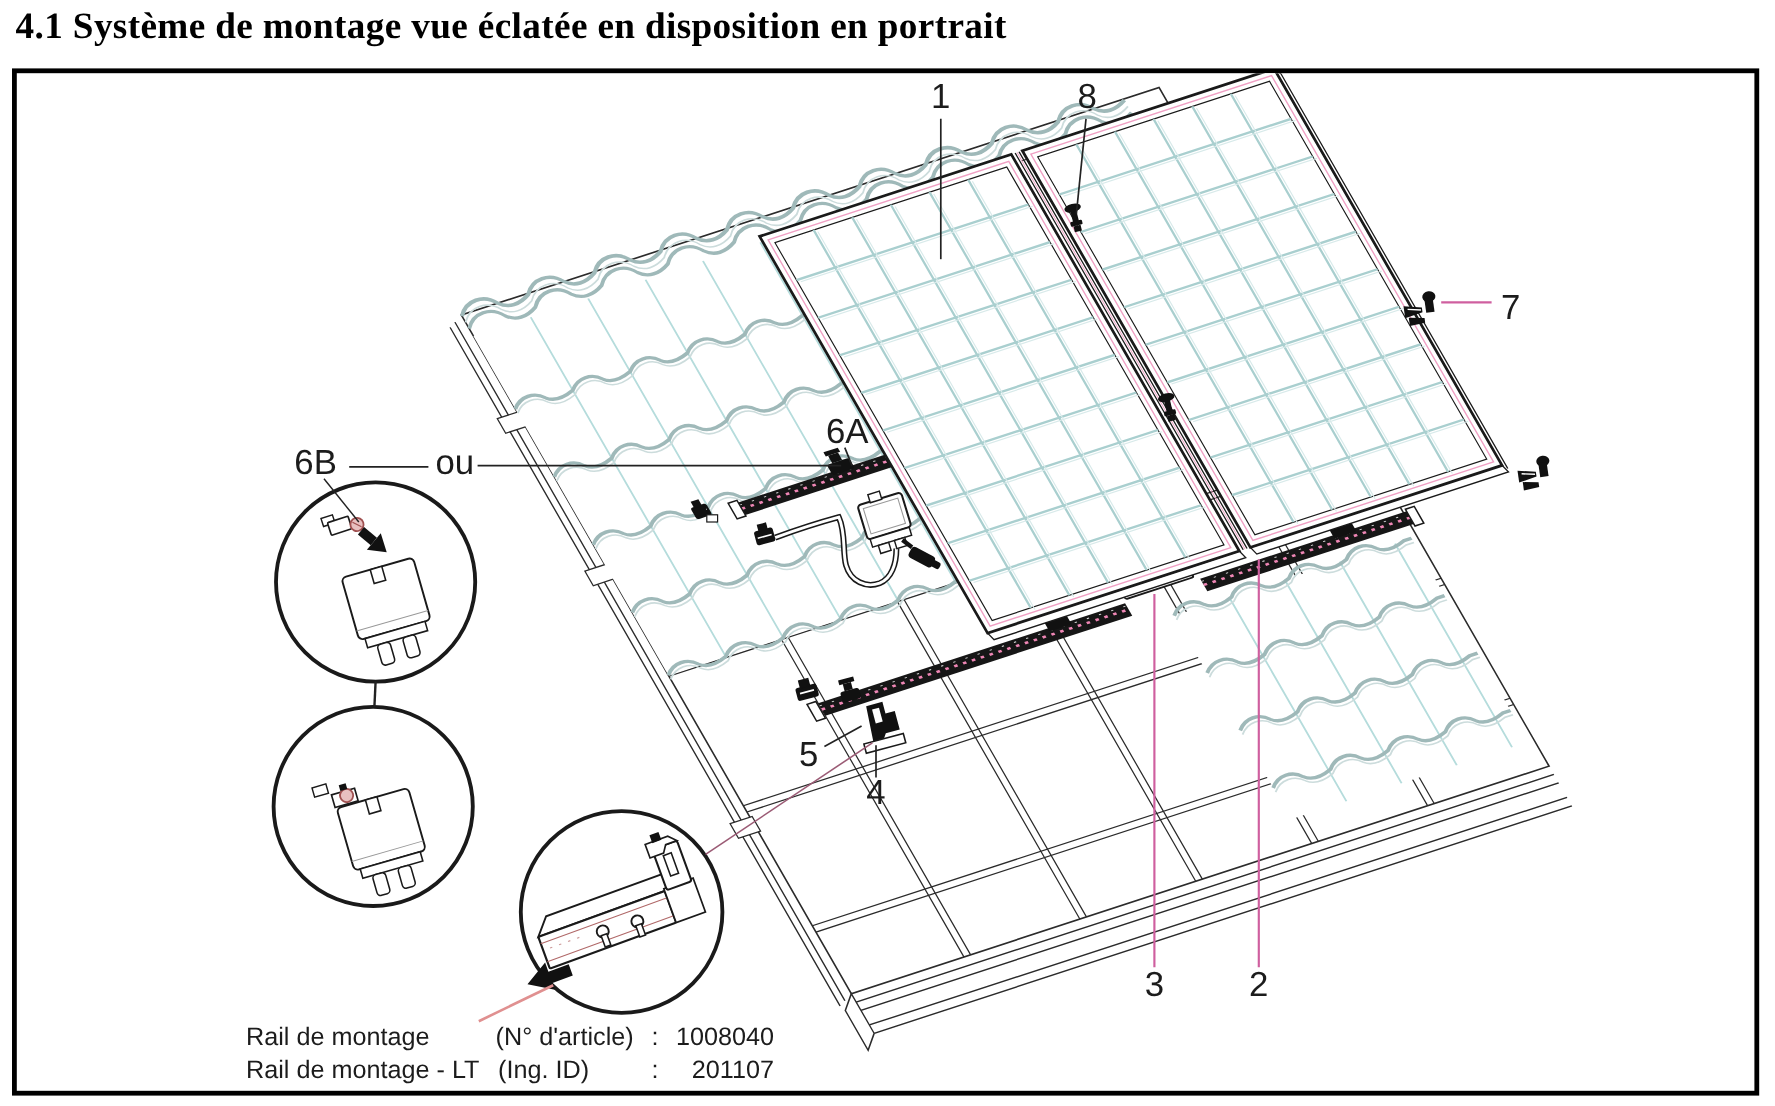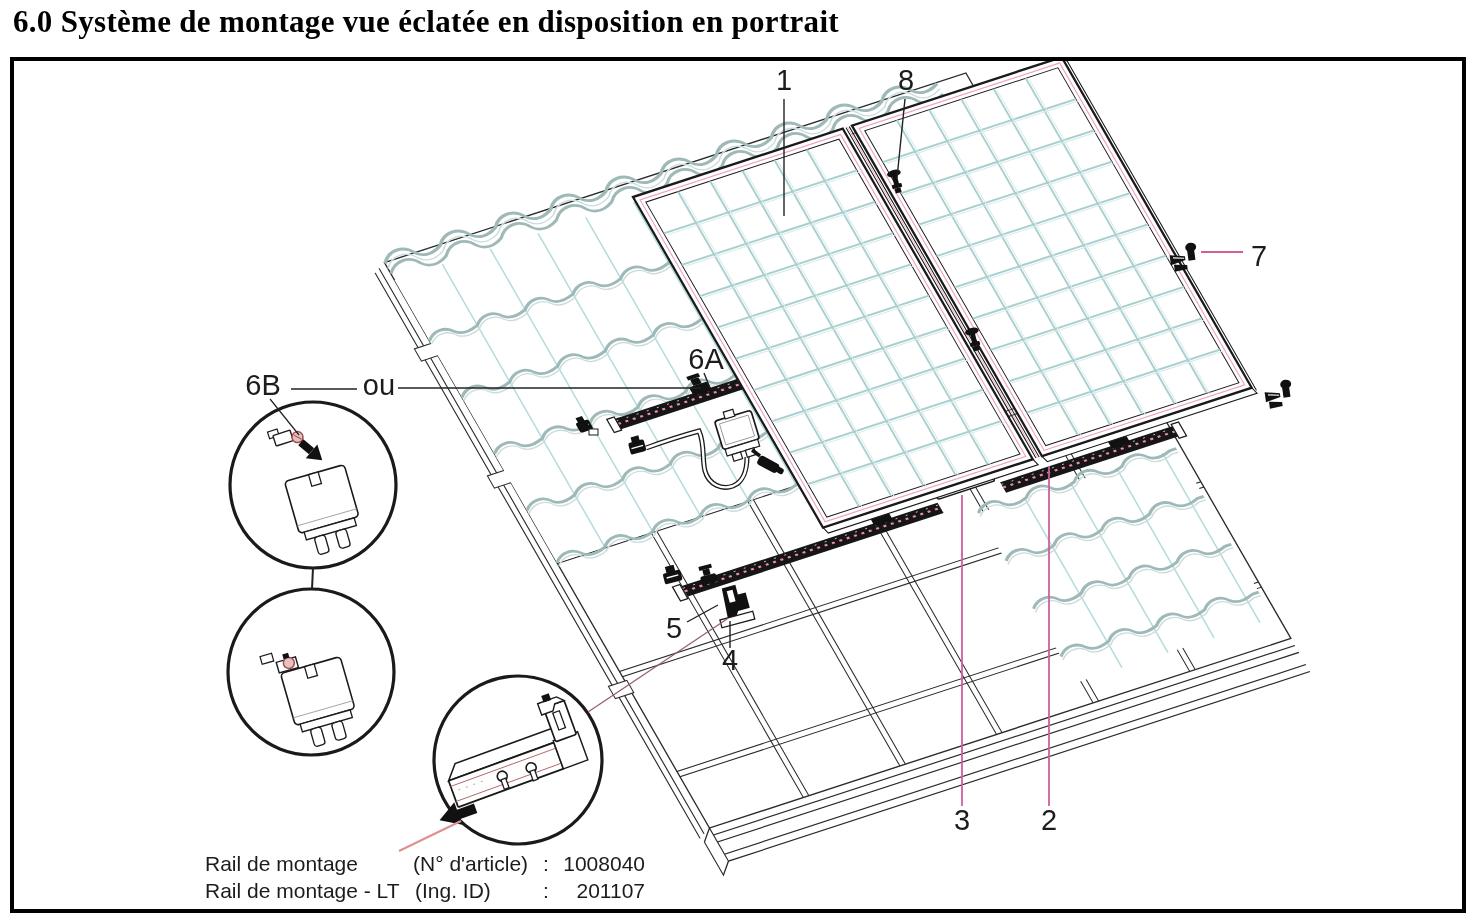--- a/index.html
+++ b/index.html
@@ -11,21 +11,21 @@
   .frame{position:absolute;left:10px;top:57px;width:1456px;height:856px;
        border:4px solid #000;box-sizing:border-box;background:#fff;}
   .frame svg{position:absolute;left:0;top:0;width:100%;height:100%;}
   text{font-family:"Liberation Sans",sans-serif;fill:#1c1c1c;}
   .callout{font-size:29px;}
   .legend{font-size:21px;}
 </style>
 </head>
 <body>
 
-<h1 class="title">6.0 Système de montage vue éclatée en disposition en portrait</h1>
+<h1 class="title">4.1 Système de montage vue éclatée en disposition en portrait</h1>
 
 <div class="frame">
 <svg viewBox="14 61 1448 848" preserveAspectRatio="none">
 
   <defs>
 
     <path id="rowsL" d="M-262 75c9 -9 22 -9 28 -1c5 5 13 5 24 1c9 -9 22 -9 28 -1c5 5 13 5 24 1c9 -9 22 -9 28 -1c5 5 13 5 24 1c9 -9 22 -9 28 -1c5 5 13 5 24 1c9 -9 22 -9 28 -1c5 5 13 5 24 1h12
       M-262 140c9 -9 22 -9 28 -1c5 5 13 5 24 1c9 -9 22 -9 28 -1c5 5 13 5 24 1c9 -9 22 -9 28 -1c5 5 13 5 24 1c9 -9 22 -9 28 -1c5 5 13 5 24 1c9 -9 22 -9 28 -1c5 5 13 5 24 1h12
       M-262 205c9 -9 22 -9 28 -1c5 5 13 5 24 1c9 -9 22 -9 28 -1c5 5 13 5 24 1c9 -9 22 -9 28 -1c5 5 13 5 24 1c9 -9 22 -9 28 -1c5 5 13 5 24 1c9 -9 22 -9 28 -1c5 5 13 5 24 1h12
       M-262 270c9 -9 22 -9 28 -1c5 5 13 5 24 1c9 -9 22 -9 28 -1c5 5 13 5 24 1c9 -9 22 -9 28 -1c5 5 13 5 24 1c9 -9 22 -9 28 -1c5 5 13 5 24 1c9 -9 22 -9 28 -1c5 5 13 5 24 1h12

